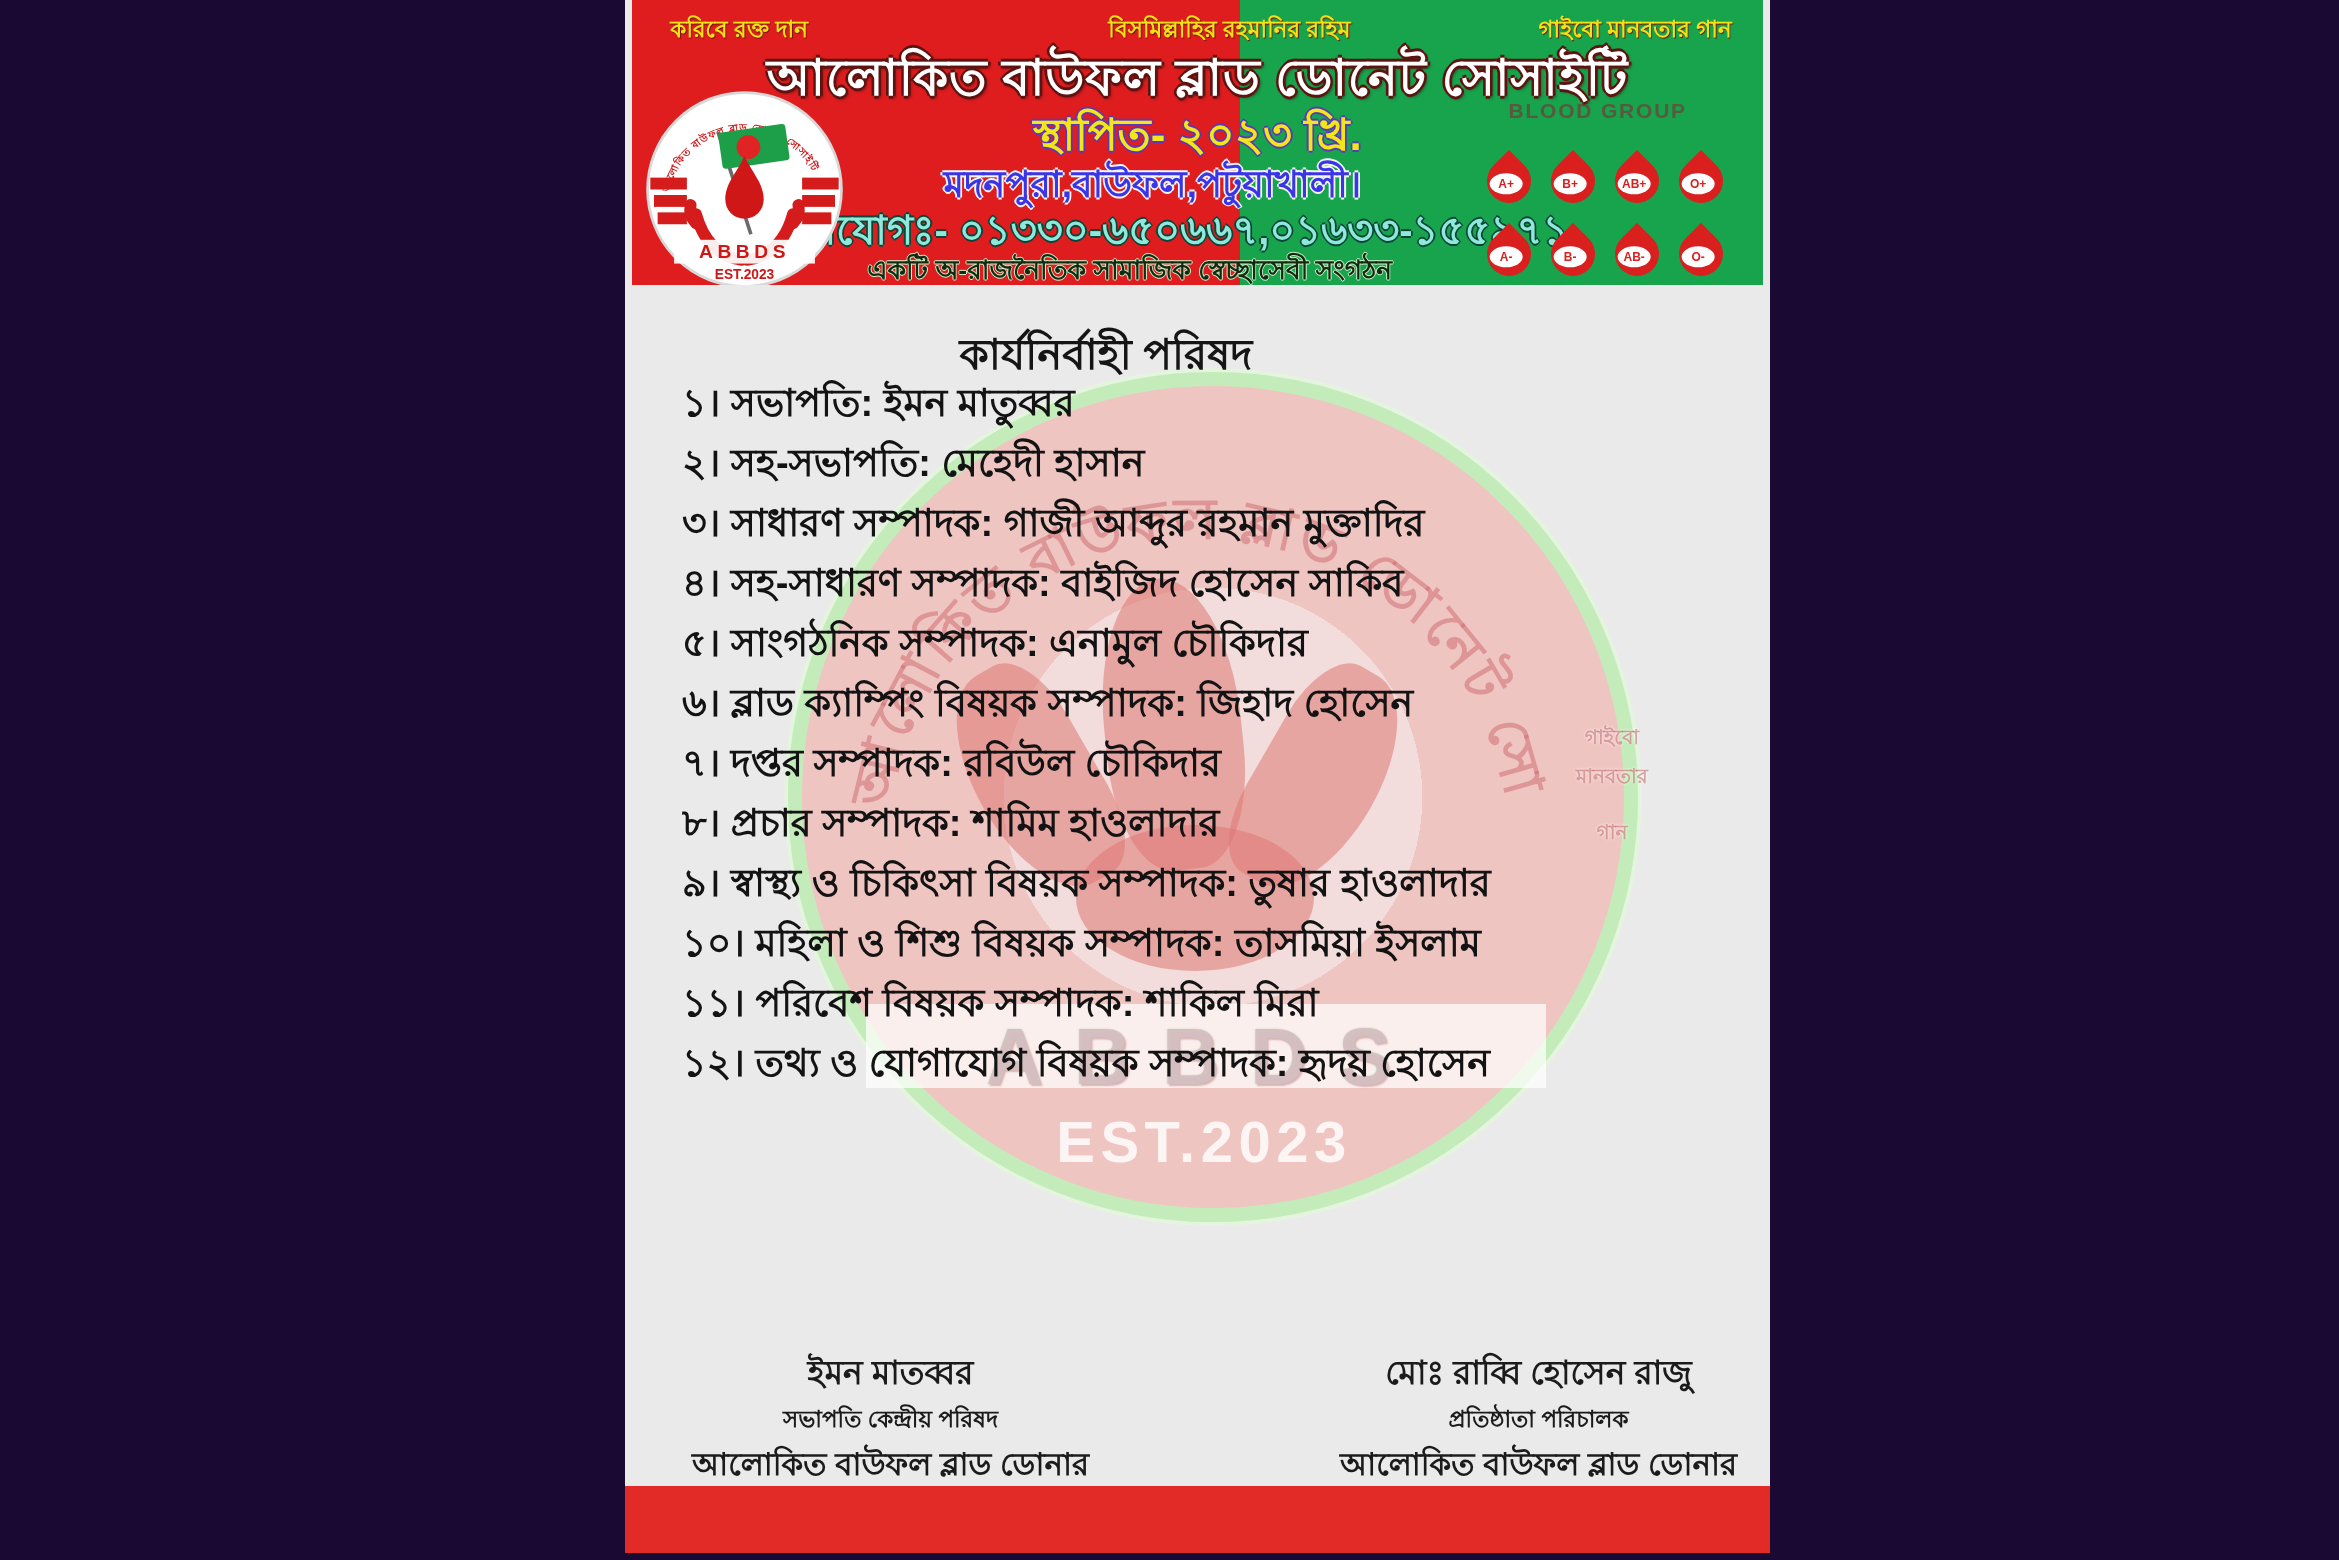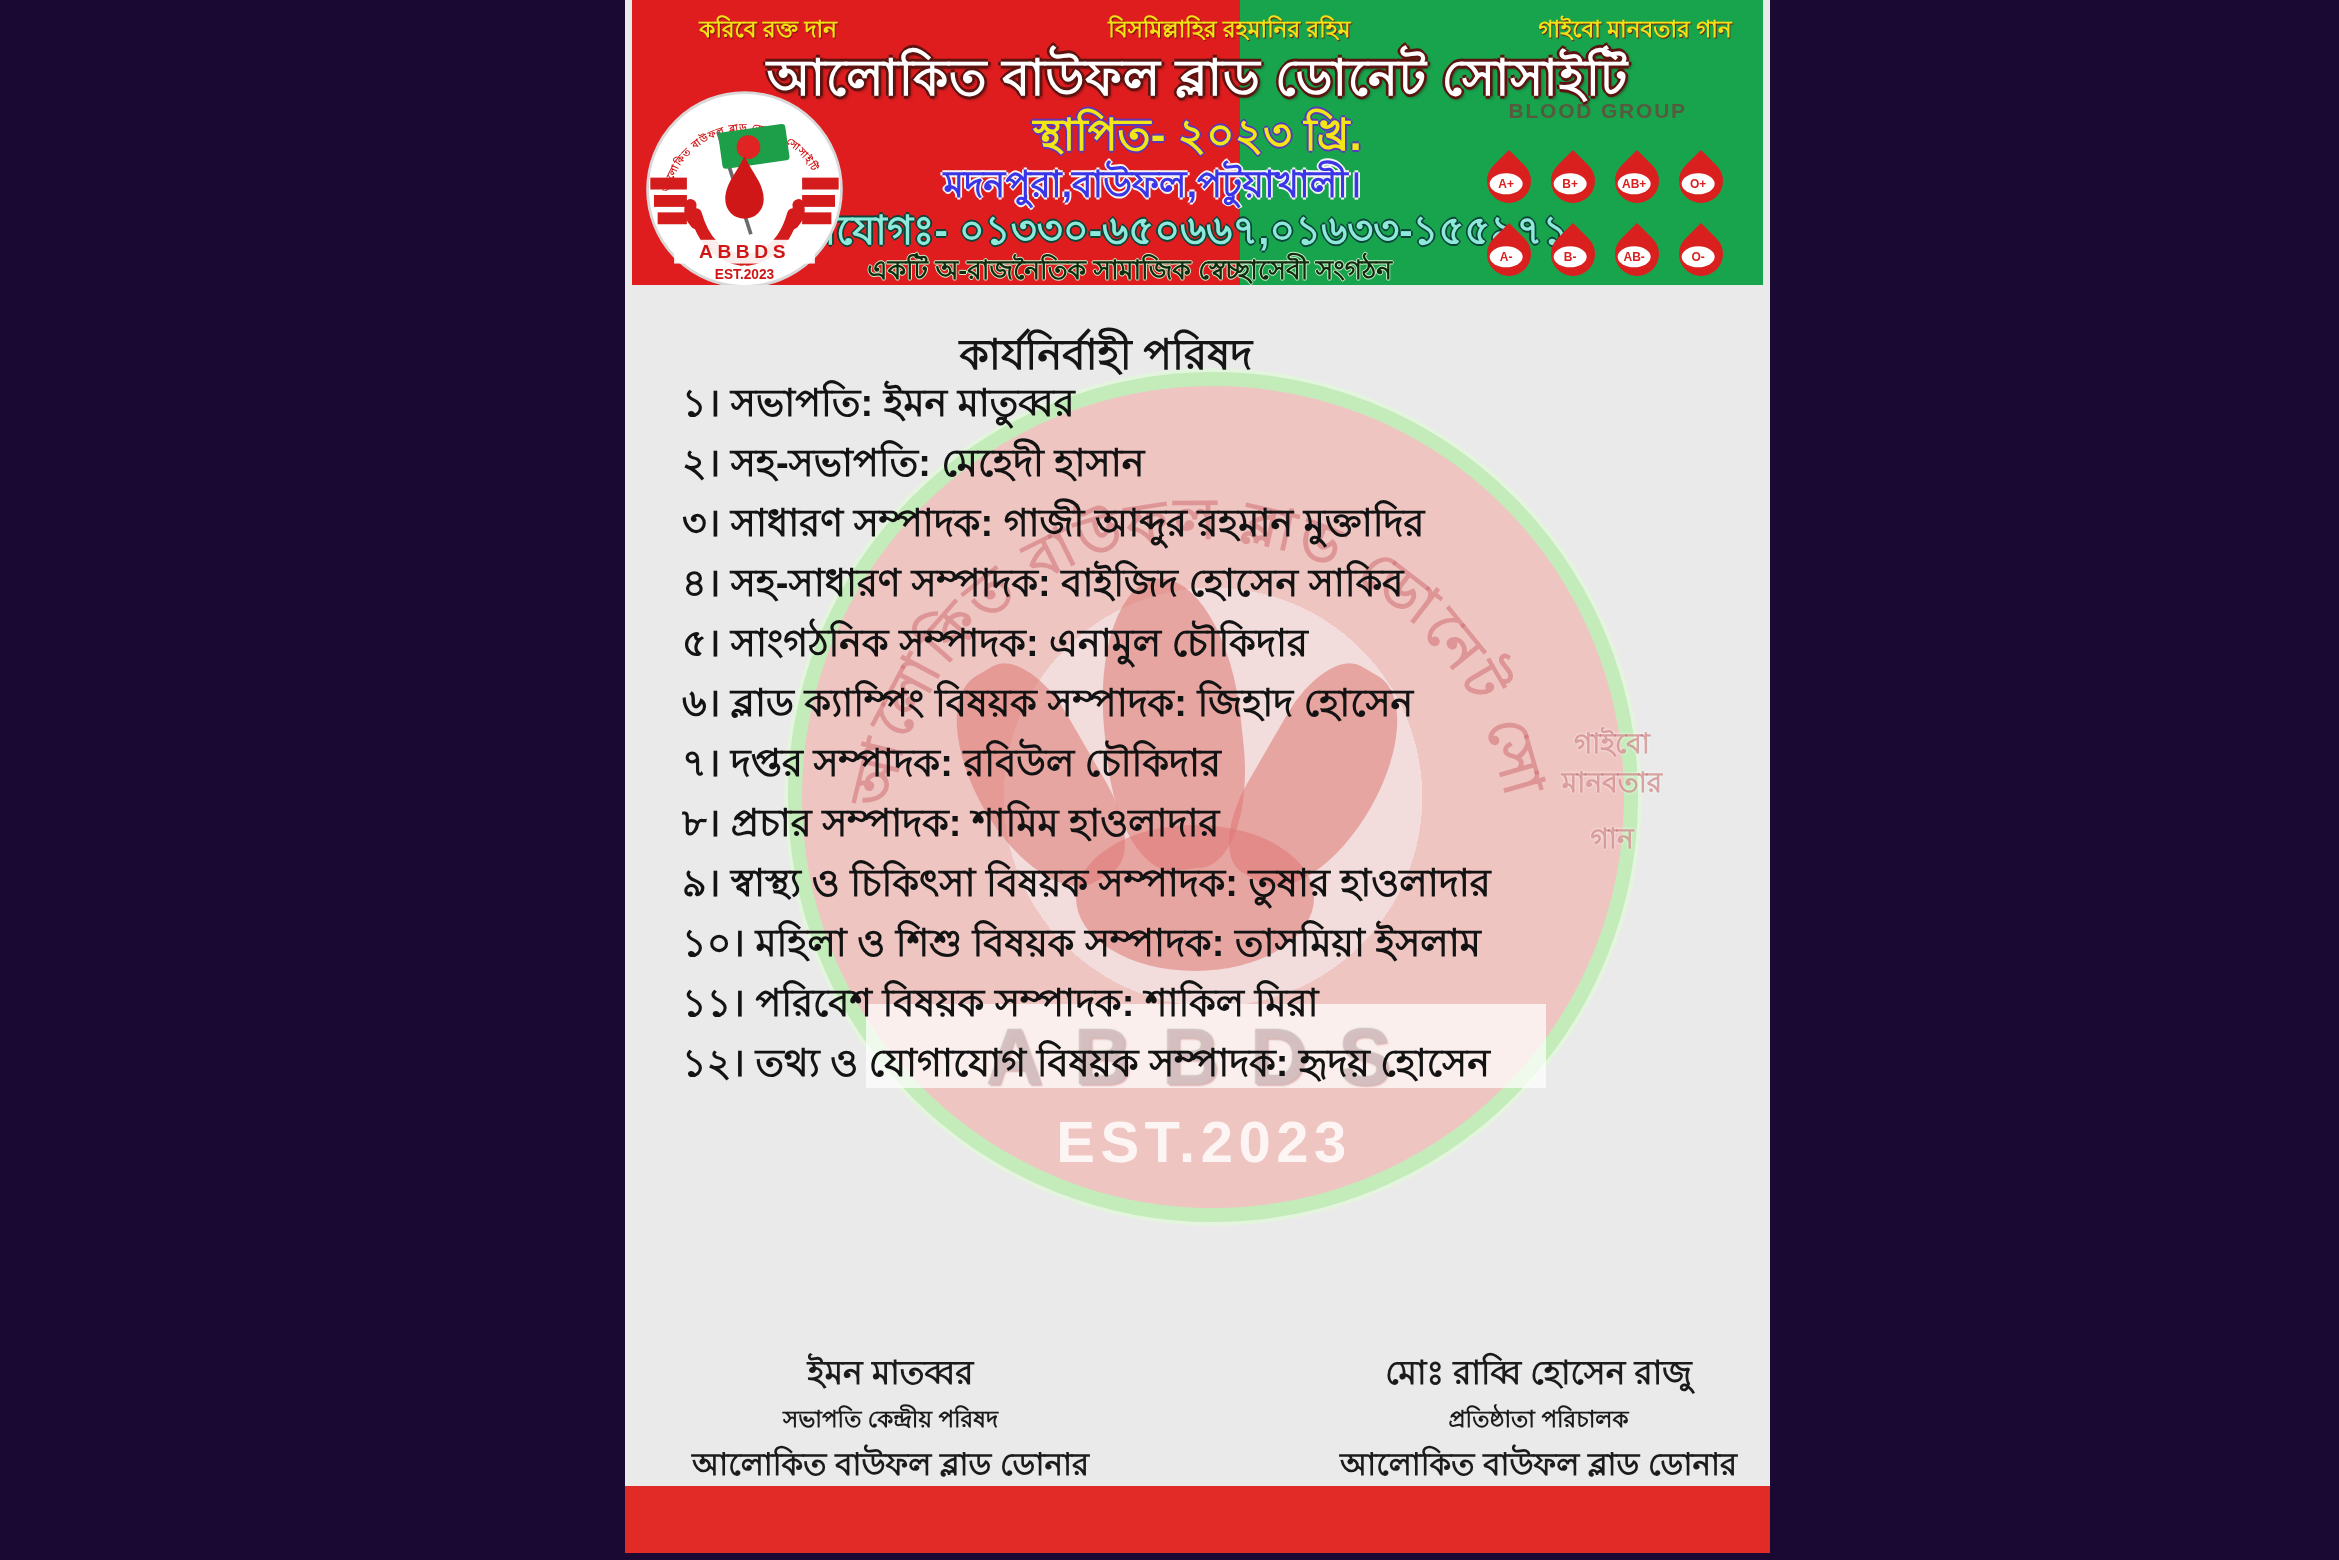--- a/index.html
+++ b/index.html
@@ -5,21 +5,21 @@
   html,body{margin:0;padding:0;background:#120726;}
   .screen{position:relative;width:2339px;height:1561px;background:#1a0a33;overflow:hidden;
           font-family:"Liberation Sans","DejaVu Sans",sans-serif;}
   .poster{position:absolute;left:625px;top:0;width:1145px;height:1553px;background:#ebeaea;}
 
   
   .header{position:absolute;left:7.3px;right:7.3px;top:0;height:285px;
           background:linear-gradient(90deg,#df1d1f 0 53.8%,#17a44d 53.8% 100%);overflow:hidden;}
   .hdr-topline{position:absolute;top:11px;font-size:23px;font-weight:bold;color:#f2e215;
                text-shadow:0.9px 0.9px 0.9px #7a1010;white-space:nowrap;}
-  .hdr-topline.left{left:38px;margin-left:29px;}
+  .hdr-topline.left{left:38px;}
   .hdr-topline.center{left:50%;transform:translateX(-50%);margin-left:32px;}
   .hdr-topline.right{right:31px;}
   .hdr-title{position:absolute;top:40px;width:100%;text-align:center;font-size:50px;font-weight:bold;
              color:#ffffff;letter-spacing:0.9px;white-space:nowrap;
              text-shadow:-2.7px 0 #5d1410,2.7px 0 #5d1410,0 -2.7px #5d1410,0 2.7px #5d1410,1.8px 1.8px 3.7px #3c0d0d;}
   .hdr-est{position:absolute;top:102px;width:100%;text-align:center;font-size:44px;font-weight:bold;
            color:#f2e616;white-space:nowrap;
            text-shadow:-1.8px 0 #5b37c0,1.8px 0 #5b37c0,0 -1.8px #5b37c0,0 1.8px #5b37c0;}
   .hdr-address{position:absolute;top:155px;left:0;width:92%;text-align:center;font-size:37px;font-weight:bold;
            color:#3b35e8;white-space:nowrap;
@@ -53,21 +53,21 @@
   .wm-circle{position:absolute;left:163px;top:87px;width:822px;height:822px;border-radius:50%;
              background:radial-gradient(circle at 50% 50%, #f2dddc 0 36%, #efc5c2 36% 100%);
              border:14.6px solid #c4ecba;box-shadow:0 0 0 3.7px #e4f5de;}
   .wm-petal{position:absolute;background:rgba(223,118,114,0.55);}
   .wm-band{position:absolute;left:64px;top:618px;width:680px;height:84px;background:rgba(255,255,255,0.72);}
   .wm-abbds{position:absolute;left:0;top:625px;width:804px;text-align:center;font-size:79px;font-weight:bold;
             letter-spacing:31px;color:rgba(216,190,196,0.9);
             text-shadow:0 0 1.8px rgba(160,200,150,0.8),1.8px 1.8px 1.8px rgba(200,120,130,0.5);}
   .wm-est{position:absolute;left:0;top:722px;width:804px;text-align:center;font-size:58px;font-weight:bold;
           letter-spacing:5.5px;color:rgba(253,248,247,0.95);}
-  .wm-sideword{position:absolute;left:914px;width:146px;text-align:center;font-size:28px;font-weight:bold;
+  .wm-sideword{position:absolute;left:914px;width:146px;text-align:center;font-size:20px;font-weight:bold;
           color:rgba(190,95,95,0.55);text-shadow:0 0 2.7px rgba(255,255,255,0.9);}
 
   .committee-heading{position:absolute;left:0;top:37px;width:84%;text-align:center;
           font-size:42px;font-weight:bold;color:#151515;}
   .committee-list{position:absolute;left:57px;top:88px;margin:0;padding:0;list-style:none;}
   .committee-list li{height:60px;font-size:38px;font-weight:600;color:#131313;white-space:nowrap;}
 
   
   .sig{position:absolute;text-align:center;font-weight:600;color:#1b1b1b;}
   .sig div{line-height:46px;white-space:nowrap;}

